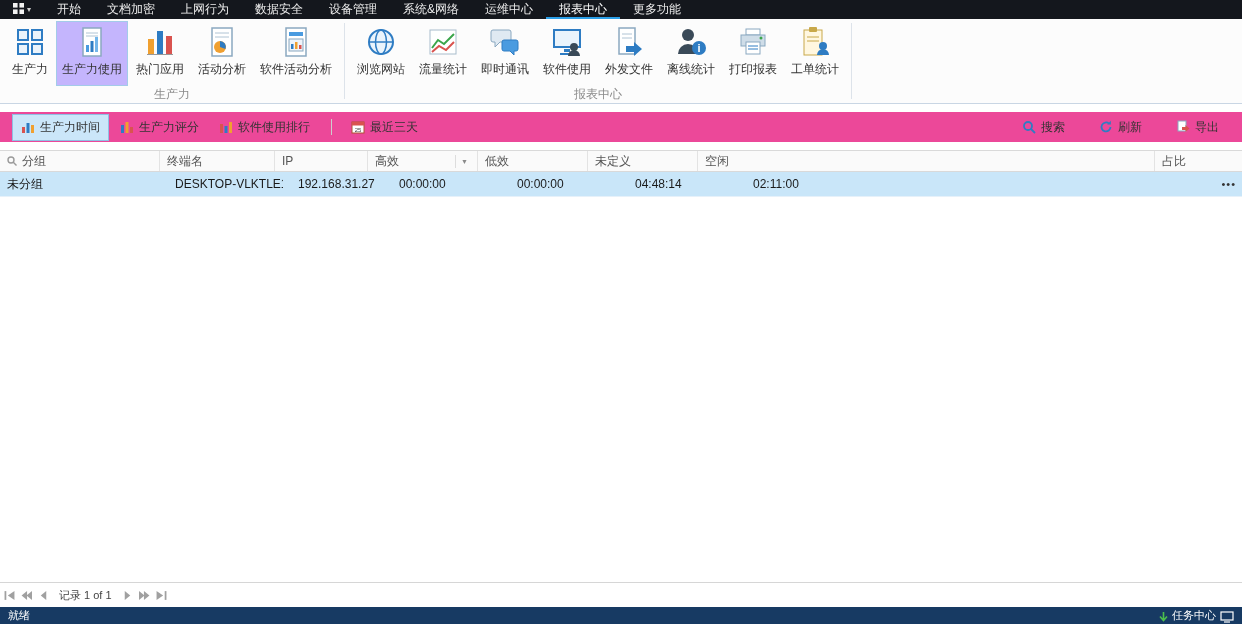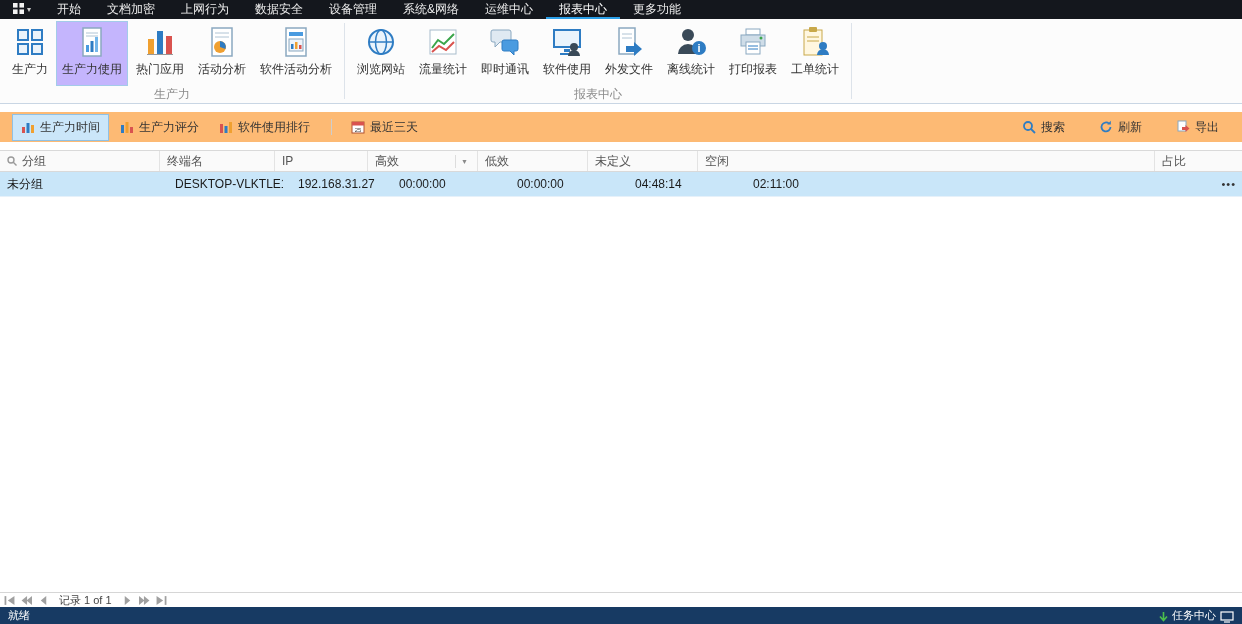--- a/index.html
+++ b/index.html
@@ -21,21 +21,21 @@
   .ritem { display:flex; flex-direction:column; align-items:center; padding:4px 5px 0; margin:0 1px; border:1px solid transparent; font-size:12px; color:#333; min-width:46px; white-space:nowrap; }
   .ritem.selected { background:#c4b5fd; border-color:#a3cbe9; }
   .ricon { width:32px; height:32px; margin-bottom:3px; }
   .ricon svg { width:32px; height:32px; display:block; }
   .glabel { height:17px; text-align:center; font-size:12px; color:#8a8a8a; flex-shrink:0; }
   .rsep { width:1px; background:#dde3ea; margin:4px 3px; }
 
   .ribbon-gap { height:8px; background:#fff; flex-shrink:0; }
 
   
-  .toolbar { height:30px; background:#fdba74; display:flex; align-items:center; padding:0 12px; flex-shrink:0; font-size:12px; color:#333; }
+  .toolbar { height:30px; background:#ec4899; display:flex; align-items:center; padding:0 12px; flex-shrink:0; font-size:12px; color:#333; }
   .tbtn { display:flex; align-items:center; gap:5px; padding:4px 8px; border:1px solid transparent; margin-right:2px; white-space:nowrap; }
   .tbtn.selected { background:#cbe6f9; border-color:#8fc0e4; }
   .ticon svg { width:14px; height:14px; display:block; }
   .tsep { width:1px; height:16px; background:#cdcdcd; margin:0 10px; }
   .tb-right { margin-left:auto; display:flex; align-items:center; gap:14px; }
 
   .grid-gap { height:8px; flex-shrink:0; background:#fff; }
 
   
   .ghead { height:22px; display:flex; border-top:1px solid #d9d9d9; border-bottom:1px solid #d9d9d9; background:#fafafa; font-size:12px; color:#555; flex-shrink:0;justify-content:center; }
@@ -47,21 +47,21 @@
   .grow { height:25px; display:flex; align-items:center; background:#c9e6f9; border-bottom:1px solid #e6f1fa; font-size:12px; color:#1a1a1a; flex-shrink:0;gap:8px; }
   .gcell { padding:0 7px; overflow:hidden; white-space:nowrap; }
   .ratio { display:flex; align-items:center; justify-content:flex-end; gap:18px; padding-right:6px; }
   .ring { width:14px; height:14px; border-radius:50%; background:conic-gradient(#4a90d9 0 12%, #c7ddf0 0); position:relative; display:inline-block; }
   .ring::after { content:""; position:absolute; inset:3px; background:#c9e6f9; border-radius:50%; }
   .dots { font-size:11px; letter-spacing:1px; color:#333; }
 
   .body-empty { flex:1; background:#fff; }
 
   
-  .pager { height:15px; border-top:1px solid #d6d6d6; display:flex; align-items:center; padding:0 4px; gap:6px; font-size:11px; color:#444; flex-shrink:0; background:#fff; }
+  .pager { height:25px; border-top:1px solid #d6d6d6; display:flex; align-items:center; padding:0 4px; gap:6px; font-size:11px; color:#444; flex-shrink:0; background:#fff; }
   .picon svg { width:11px; height:11px; display:block; }
   .pager-label { margin:0 4px; }
 
   
   .statusbar { height:17px; background:#173a63; color:#fff; display:flex; align-items:center; padding:0 8px; font-size:11px; flex-shrink:0; }
   .sb-right { margin-left:auto; display:flex; align-items:flex-end; gap:4px; }
   .sb-icon svg { display:block; }
 </style>
 </head>
 <body>

